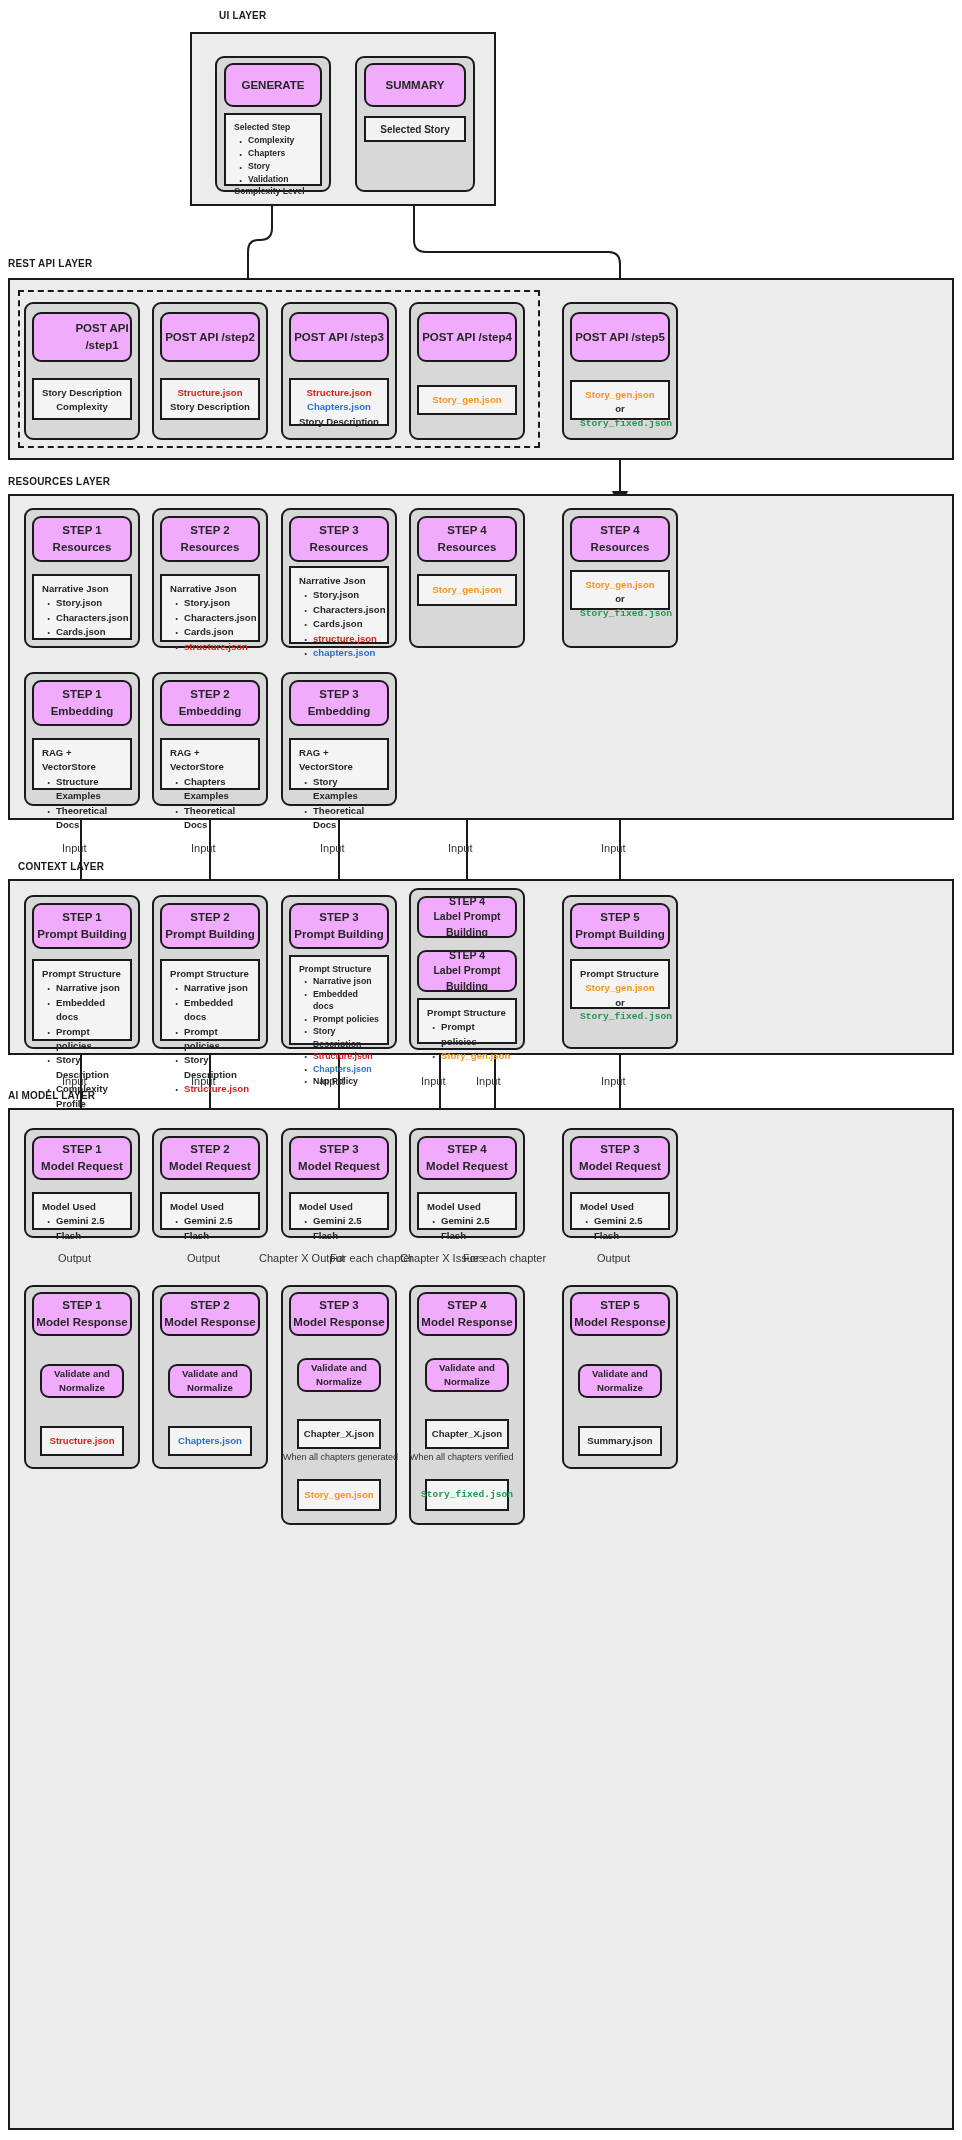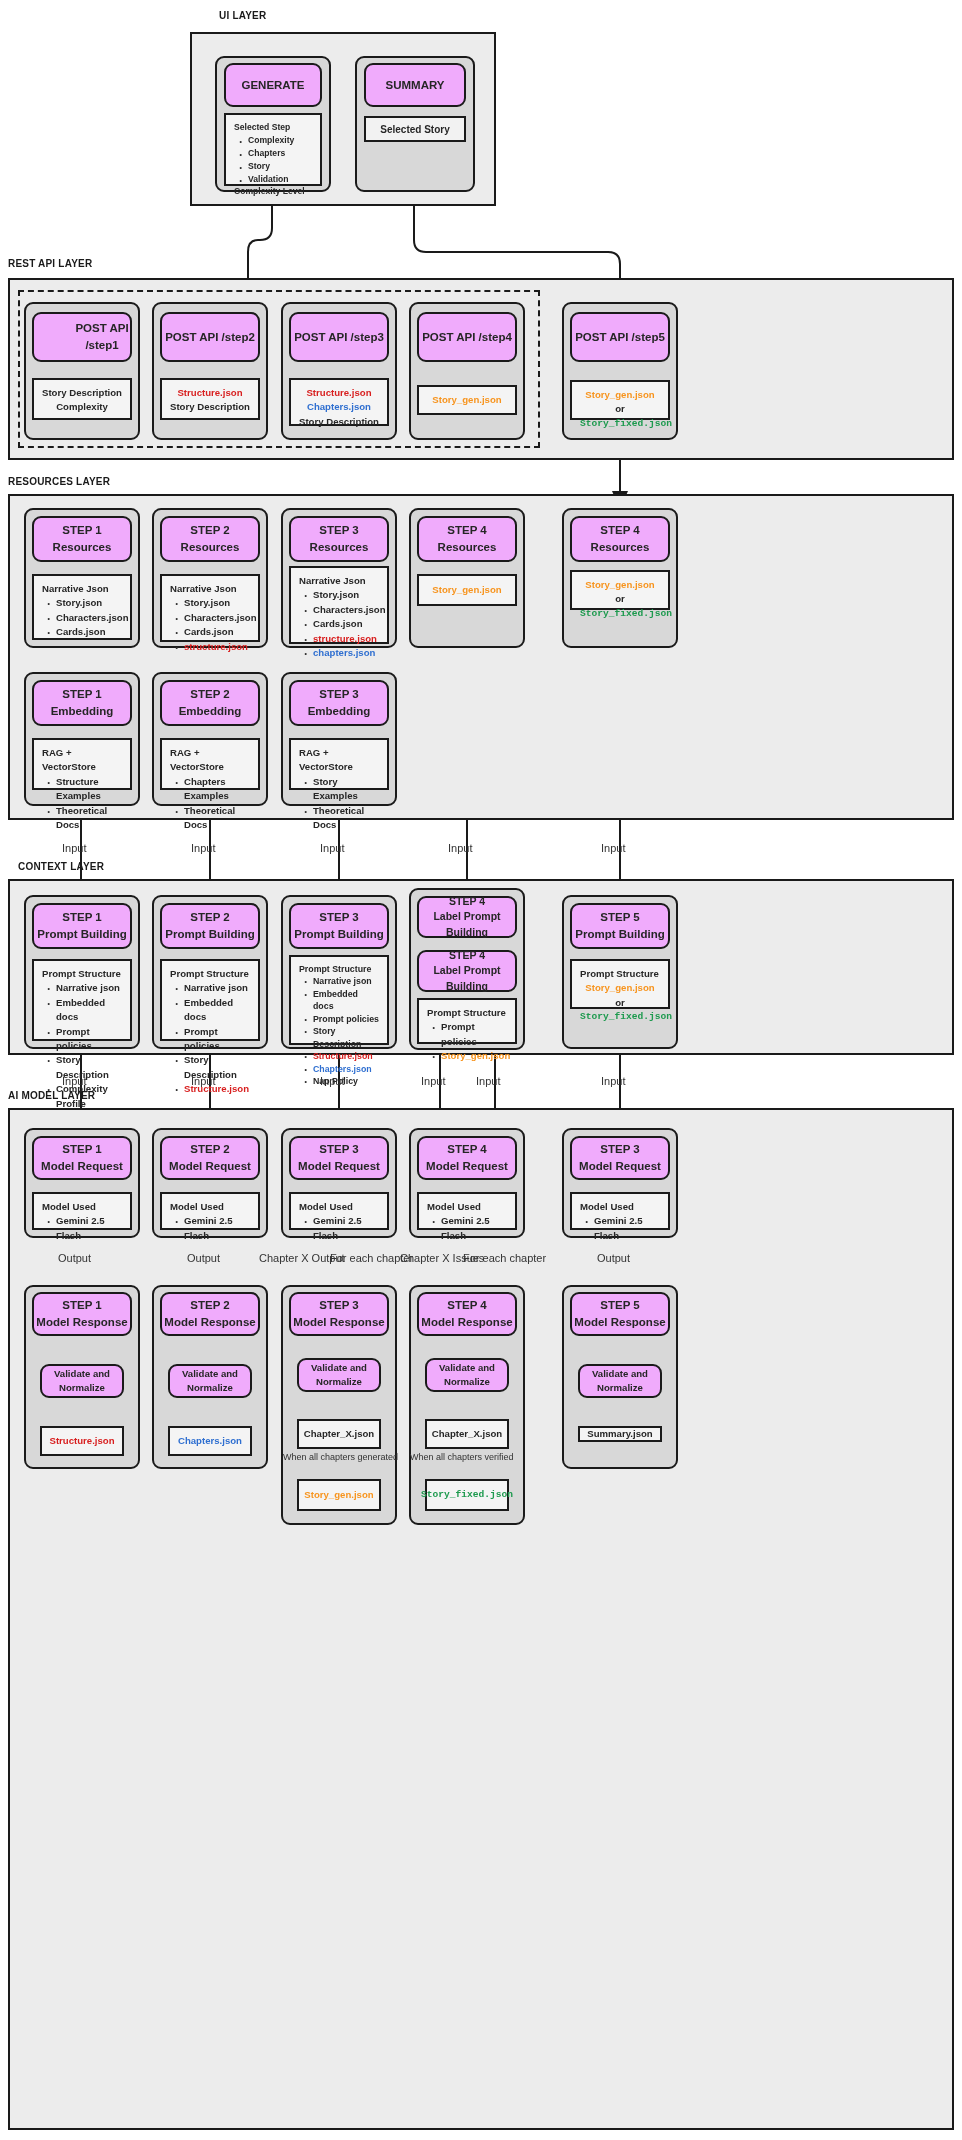--- a/index.html
+++ b/index.html
@@ -520,15 +520,15 @@
 
 <div class="card" style="left:562px; top:1285px; width:116px; height:184px;"></div>
 <div class="pill" style="left:570px; top:1292px; width:100px; height:44px;">
   <span>STEP 5</span>
     <span>Model Response</span>
 </div>
 <div class="pill" style="left:578px; top:1364px; width:84px; height:34px; font-size:9.6px;">
   <span>Validate and</span>
     <span>Normalize</span>
 </div>
-<div class="panel center" style="left:578px; top:1426px; width:84px; height:16px; display:flex; align-items:center; justify-content:center;">
+<div class="panel center" style="left:578px; top:1426px; width:84px; height:30px; display:flex; align-items:center; justify-content:center;">
   <div class="plain">Summary.json</div>
 </div>
 
 </body></html>

